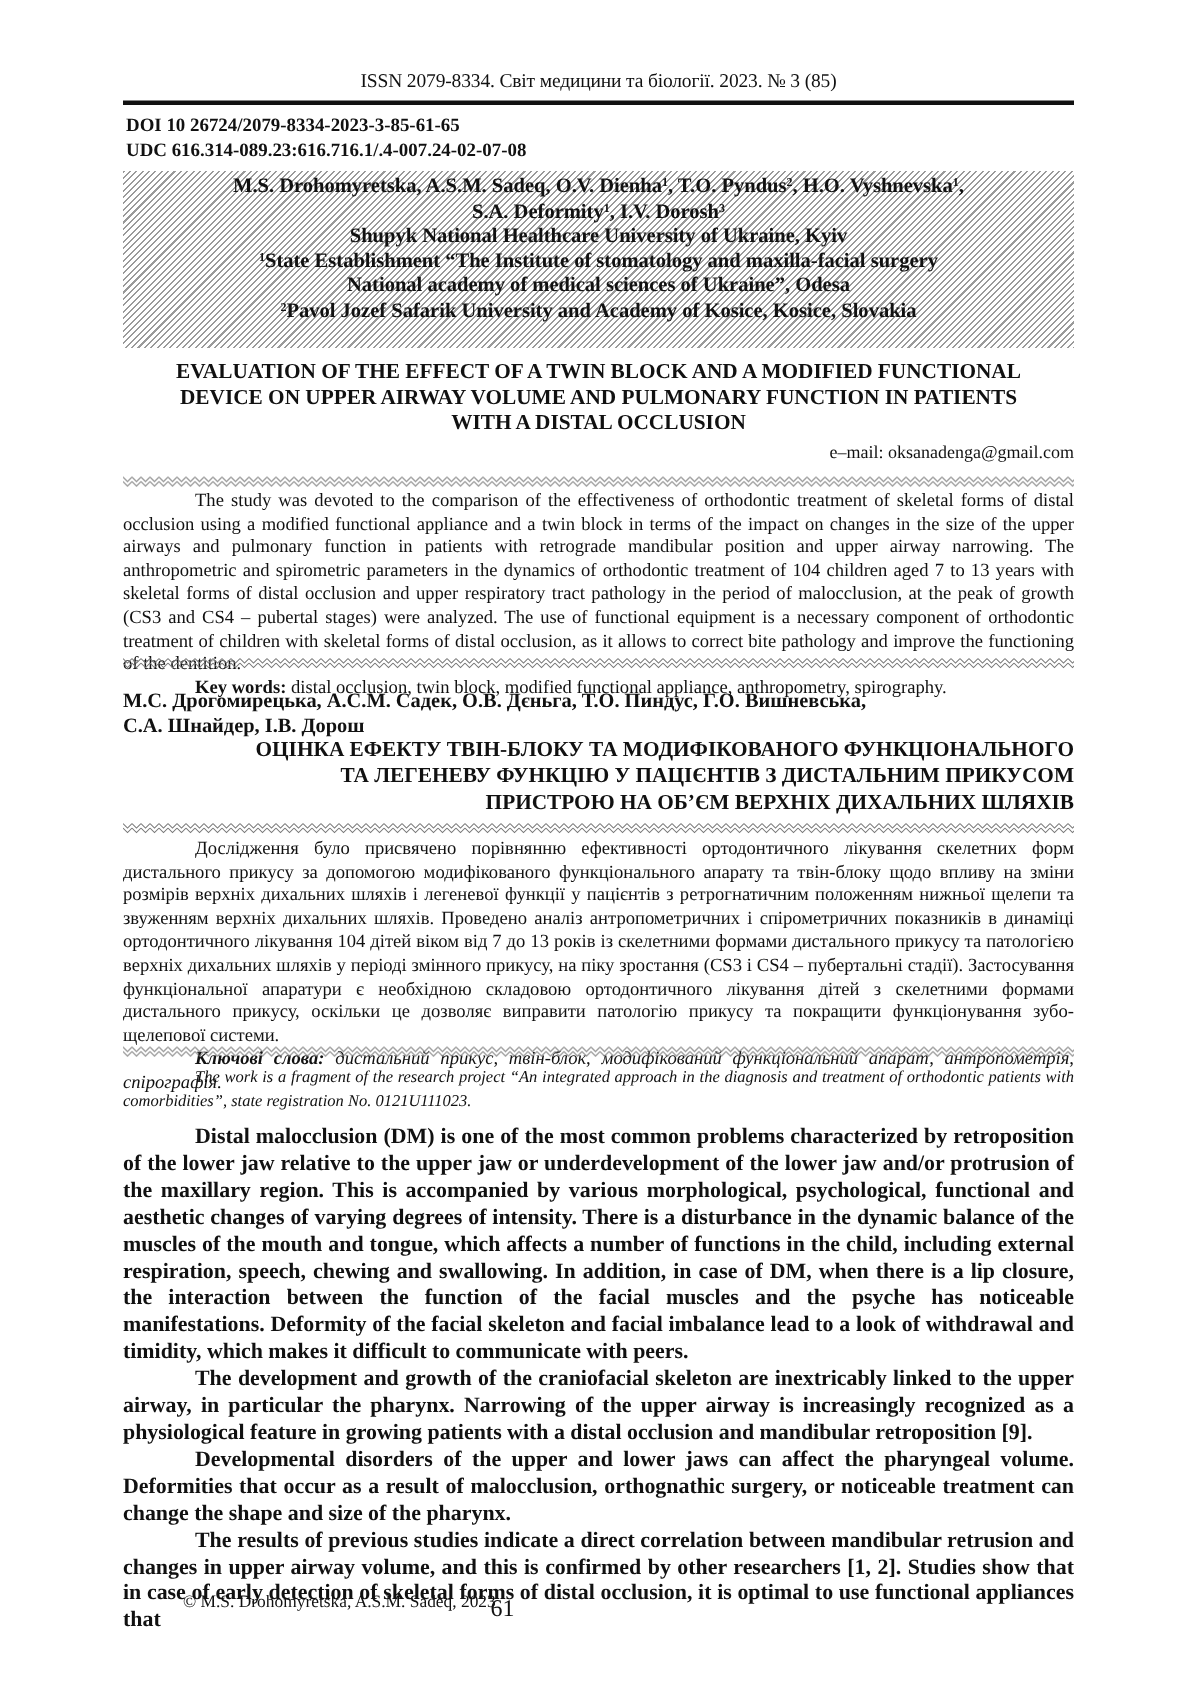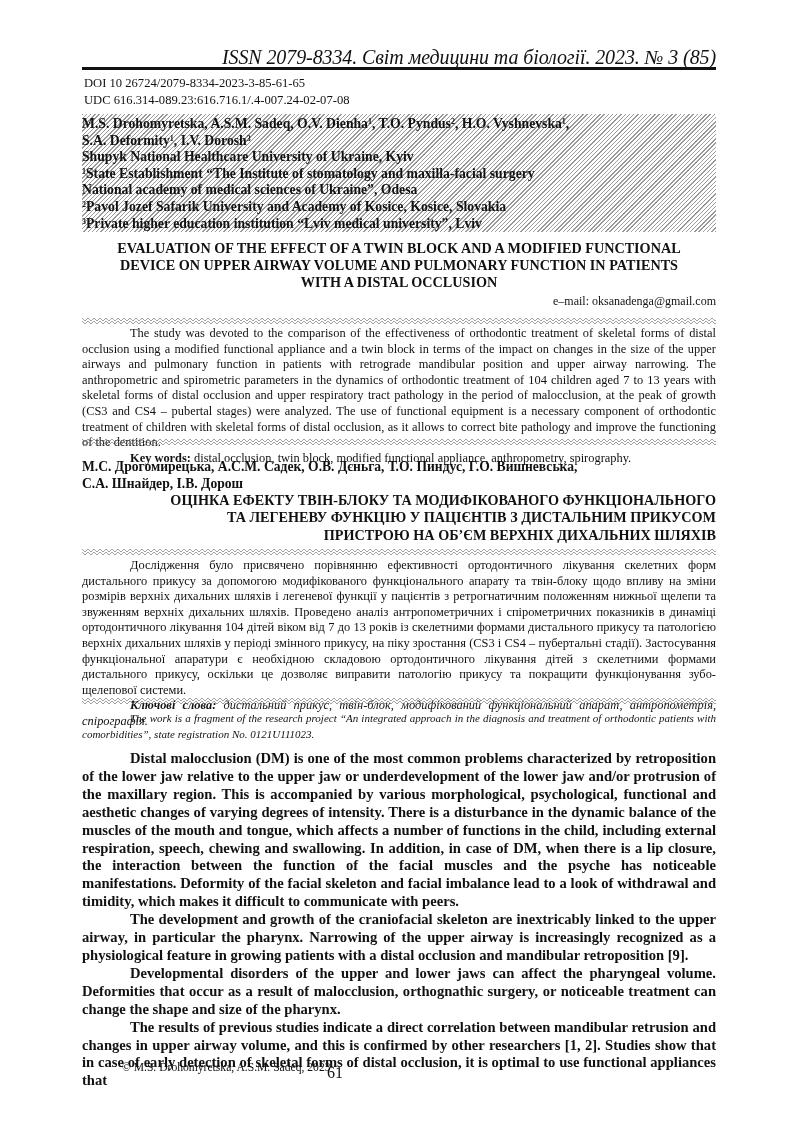--- a/index.html
+++ b/index.html
@@ -3,33 +3,33 @@
 <meta charset="utf-8">
 <style>
   html, body { margin: 0; padding: 0; background: #ffffff; }
   body {
     width: 800px; height: 1131px; position: relative; overflow: hidden;
     font-family: "Liberation Serif", "DejaVu Serif", serif; color: #111;
   }
 
   .running-head {
     position: absolute; left: 82px; top: 46px; width: 634px;
-    text-align: right; font-style: italic; font-size: 20px; letter-spacing: -0.1px;
+    text-align: center; font-size: 13px; letter-spacing: -0.1px;
   }
   .head-rule {
     position: absolute; left: 82px; top: 67px; width: 634px; height: 3px; background: #111;
   }
   .doi-block {
-    position: absolute; left: 84px; top: 75px; font-weight: normal; font-size: 12.6px; line-height: 17px;
+    position: absolute; left: 84px; top: 75px; font-weight: bold; font-size: 12.6px; line-height: 17px;
   }
 
   .hatch {
     position: absolute; left: 82px; top: 114px; width: 634px; height: 118px;
     background: repeating-linear-gradient(135deg, #9a9a9a 0px, #9a9a9a 1px, #ffffff 1px, #ffffff 3px);
-    font-weight: bold; font-size: 13.7px; line-height: 16.6px;
+    text-align: center; font-weight: bold; font-size: 13.7px; line-height: 16.6px;
     padding-top: 2px; box-sizing: border-box;
   }
   .hatch sup { font-size: 8px; vertical-align: top; position: relative; top: -2px; }
 
   .title-en {
     position: absolute; left: 82px; top: 240px; width: 634px; text-align: center;
     font-weight: bold; font-size: 14.2px; line-height: 17px;
   }
   .email {
     position: absolute; left: 82px; top: 294px; width: 634px; text-align: right; font-size: 12px;
@@ -91,21 +91,20 @@
   <div>
     <span>M.S. Drohomyretska, A.S.M. Sadeq, O.V. Dienha</span><sup>1</sup><span>, T.O. Pyndus</span><sup>2</sup><span>, H.O. Vyshnevska</span><sup>1</sup><span>,</span>
   </div>
   <div>
     <span>S.A. Deformity</span><sup>1</sup><span>, I.V. Dorosh</span><sup>3</sup>
   </div>
   <div>Shupyk National Healthcare University of Ukraine, Kyiv</div>
   <div><sup>1</sup><span>State Establishment “The Institute of stomatology and maxilla-facial surgery</span></div>
   <div>National academy of medical sciences of Ukraine”, Odesa</div>
   <div><sup>2</sup><span>Pavol Jozef Safarik University and Academy of Kosice, Kosice, Slovakia</span></div>
-  <div><sup>3</sup><span>Private higher education institution “Lviv medical university”, Lviv</span></div>
 </div>
 
 <div class="title-en">
   <div>EVALUATION OF THE EFFECT OF A TWIN BLOCK AND A MODIFIED FUNCTIONAL</div>
   <div>DEVICE ON UPPER AIRWAY VOLUME AND PULMONARY FUNCTION IN PATIENTS</div>
   <div>WITH A DISTAL OCCLUSION</div>
 </div>
 <div class="email">e–mail: oksanadenga@gmail.com</div>
 
 <div class="wave" style="top:317px;">

